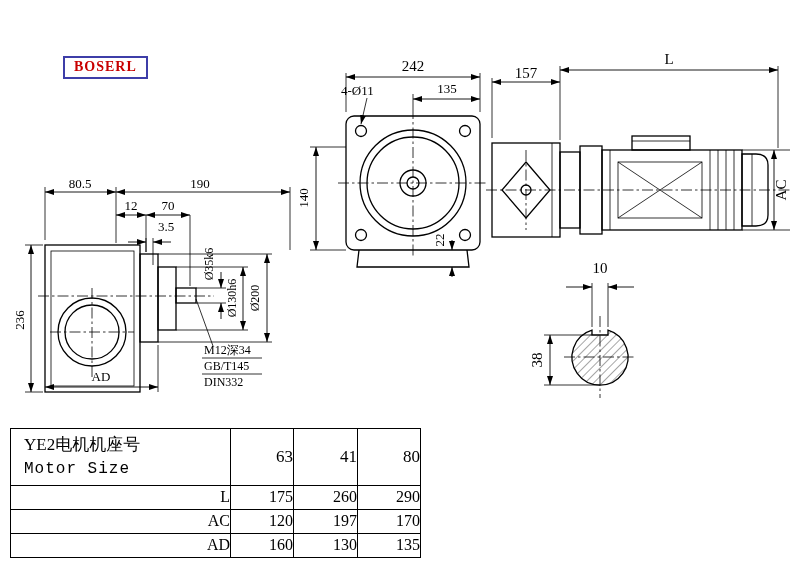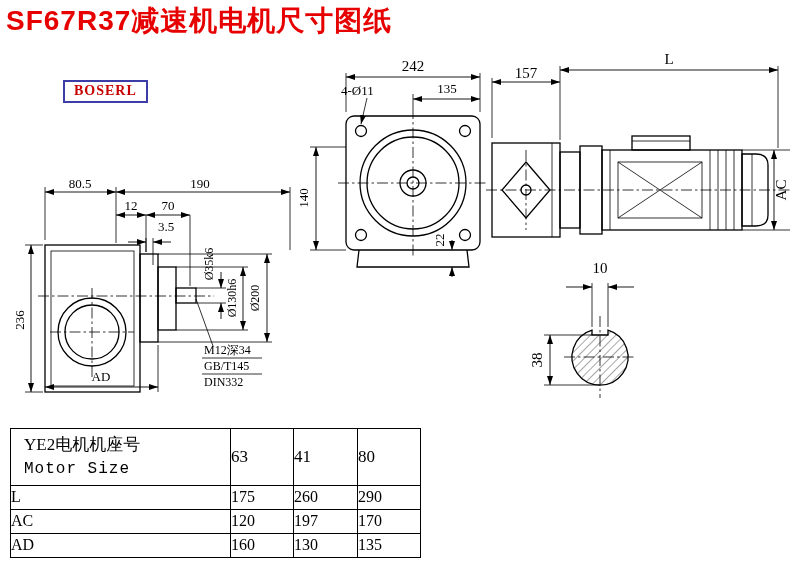--- a/index.html
+++ b/index.html
@@ -1,43 +1,42 @@
 <!DOCTYPE html>
 <html><head>
 <meta charset="utf-8">
 <style>
   * { margin:0; padding:0; box-sizing:border-box; }
   html,body { width:800px; height:574px; background:#fff; font-family:"Liberation Sans",sans-serif; }
   .stage { position:relative; width:800px; height:574px; background:#fff; overflow:hidden; }
   .title { position:absolute; left:6px; top:2px; font-size:28px; font-weight:bold; color:#e60000; letter-spacing:1px; white-space:nowrap; }
   .brand { position:absolute; left:63px; top:56px; border:2px solid #3d3da8; color:#c80000;
-           font:bold 14px "Liberation Serif",serif; padding:1px 9px 2px; letter-spacing:1px; background:#fff;margin-top:24px; }
+           font:bold 14px "Liberation Serif",serif; padding:1px 9px 2px; letter-spacing:1px; background:#fff; }
   svg.drawing { position:absolute; left:0; top:0; }
   .ln   { fill:none; stroke:#000; stroke-width:1.3; }
   .thin { fill:none; stroke:#000; stroke-width:0.8; }
   .cl   { fill:none; stroke:#000; stroke-width:0.8; stroke-dasharray:11 3 2.5 3; }
   .dim-line { fill:none; stroke:#000; stroke-width:0.9; }
   .hatched { fill:url(#hatch); stroke:#000; stroke-width:1.3; }
   text.dim { font:13px "Liberation Serif","DejaVu Serif",serif; fill:#000; }
   text.dim.lg { font-size:15px; }
   text.dim.sm { font-size:12px; }
   .dim-table { position:absolute; left:10px; top:428px; border-collapse:collapse; table-layout:fixed; width:410px; background:#fff; }
-  .dim-table td { border:1px solid #000; text-align:left; font:16px "Liberation Serif","DejaVu Serif",serif;
+  .dim-table td { border:1px solid #000; text-align:right; font:16px "Liberation Serif","DejaVu Serif",serif;
                   color:#000; height:24px; padding:0; }
   .dim-table td.c-label-hdr { text-align:left; padding:4px 0 4px 13px; font-size:17px; line-height:1.45;margin-top:11px; }
   .dim-table td.hdr-num { font-size:17px; }
   .dim-table .mono { font-family:Liberation Mono, monospace; font-size:16px; letter-spacing:1px; }
   .col-label { width:220px; } .col-v1 { width:63px; } .col-v2 { width:64px; } .col-v3 { width:63px; }
 </style>
 </head>
 <body>
 
 <div class="stage">
 
-  <div class="title">SF67R37减速机电机尺寸图纸</div>
   <div class="brand">BOSERL</div>
 
   <svg class="drawing" width="800" height="430" viewBox="0 0 800 430" xmlns="http://www.w3.org/2000/svg">
     <defs>
       <marker id="arr" viewBox="0 0 10 6" refX="9" refY="3" markerWidth="10" markerHeight="6" orient="auto-start-reverse" markerUnits="userSpaceOnUse">
         <path d="M0,0 L9,3 L0,6 Z" fill="#000"></path>
       </marker>
       <pattern id="hatch" width="6" height="6" patternUnits="userSpaceOnUse" patternTransform="rotate(45)">
         <line x1="0" y1="0" x2="0" y2="6" stroke="#000" stroke-width="0.7"></line>
       </pattern>

